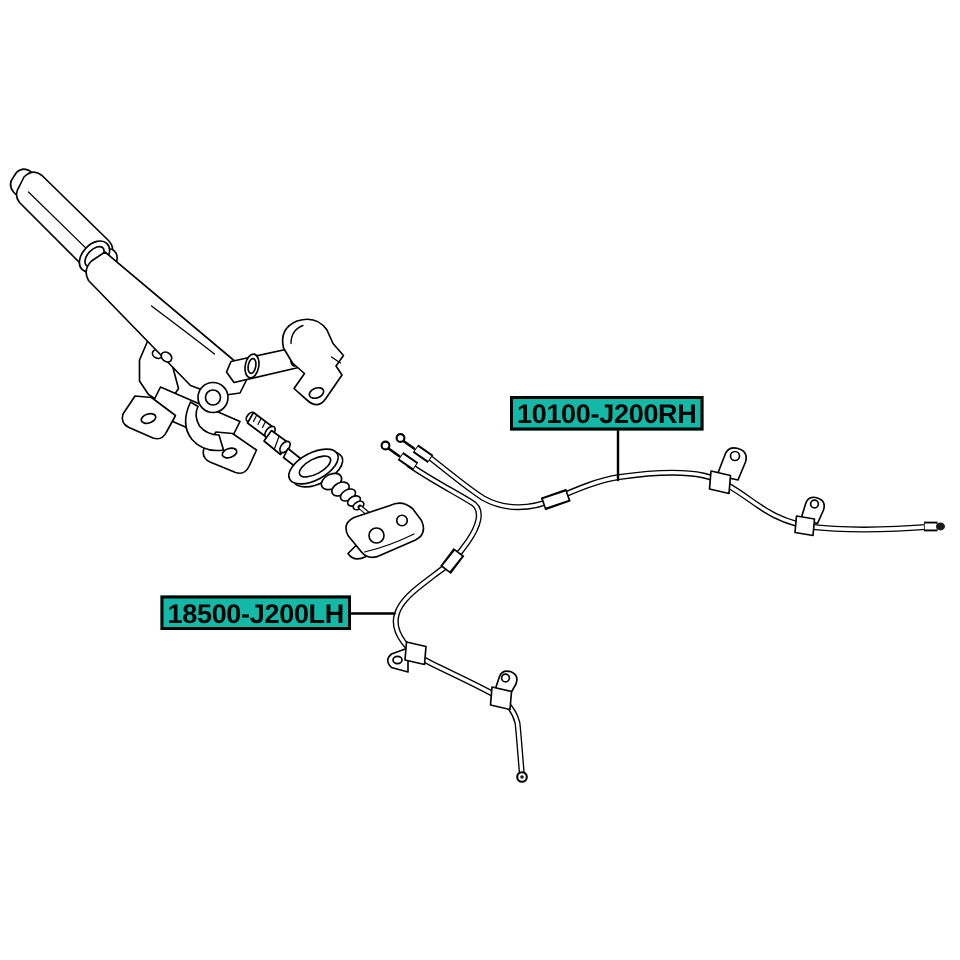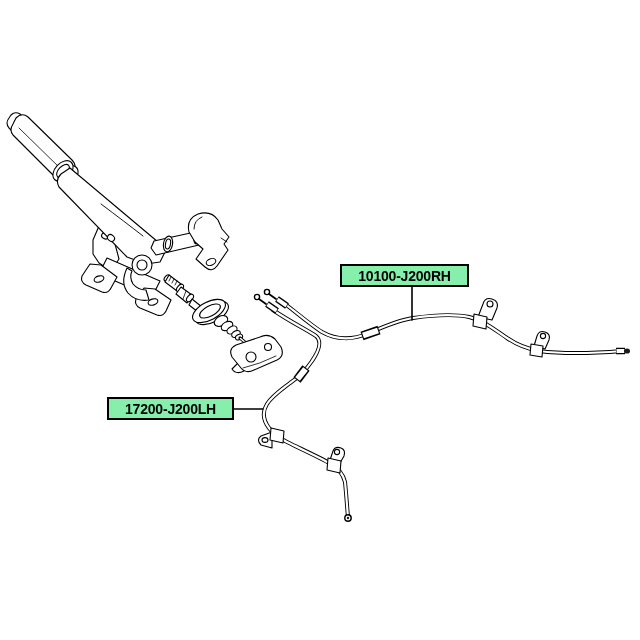--- a/index.html
+++ b/index.html
@@ -3,23 +3,23 @@
 <meta charset="utf-8">
 <style>
   html,body { margin:0; padding:0; background:#ffffff; }
   .stage {
     position:relative; width:640px; height:640px; background:#ffffff;
     font-family:"Liberation Sans", sans-serif; overflow:hidden;
   }
   .stage svg { position:absolute; left:0; top:0; }
   .callout {
     position:absolute; box-sizing:border-box;
-    border:2px solid #000000; background:#86efac; color:#000000;
+    border:2px solid #000000; background:#14b8a6; color:#000000;
     display:flex; align-items:center; justify-content:center;
-    font-weight:bold; font-size:14px; line-height:1;
+    font-weight:bold; font-size:18px; line-height:1;
     letter-spacing:-0.2px; white-space:nowrap;
   }
   #callout-rh { left:340px; top:264px; width:129px; height:23px; }
   #callout-lh { left:107px; top:397px; width:127px; height:23px; }
 </style>
 </head>
 <body>
 
 <div class="stage">
 
@@ -171,14 +171,14 @@
         <circle cx="268" cy="347" r="3.5" fill="#ffffff"></circle>
       </g>
     </g>
 
     <line x1="412" y1="286" x2="412" y2="320" stroke-width="1.6"></line>
     <line x1="233" y1="409" x2="263" y2="409" stroke-width="1.6"></line>
   </svg>
 
   <div class="callout" id="callout-rh">10100-J200RH</div>
 
-  <div class="callout" id="callout-lh">17200-J200LH</div>
+  <div class="callout" id="callout-lh">18500-J200LH</div>
 </div>
 
 </body></html>

